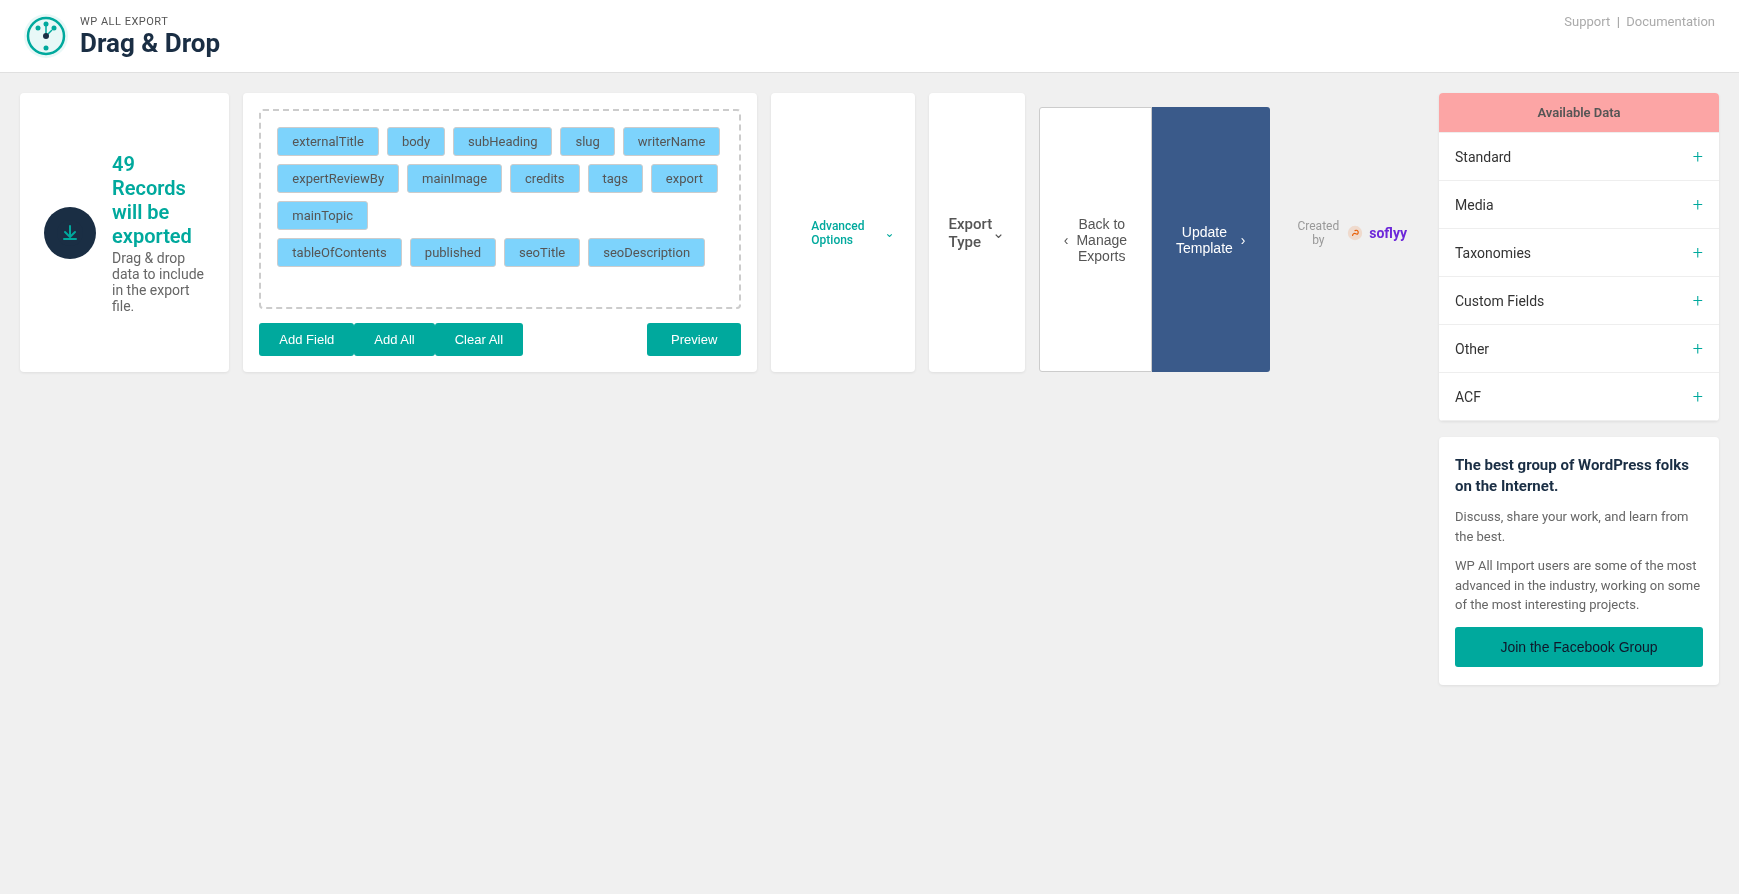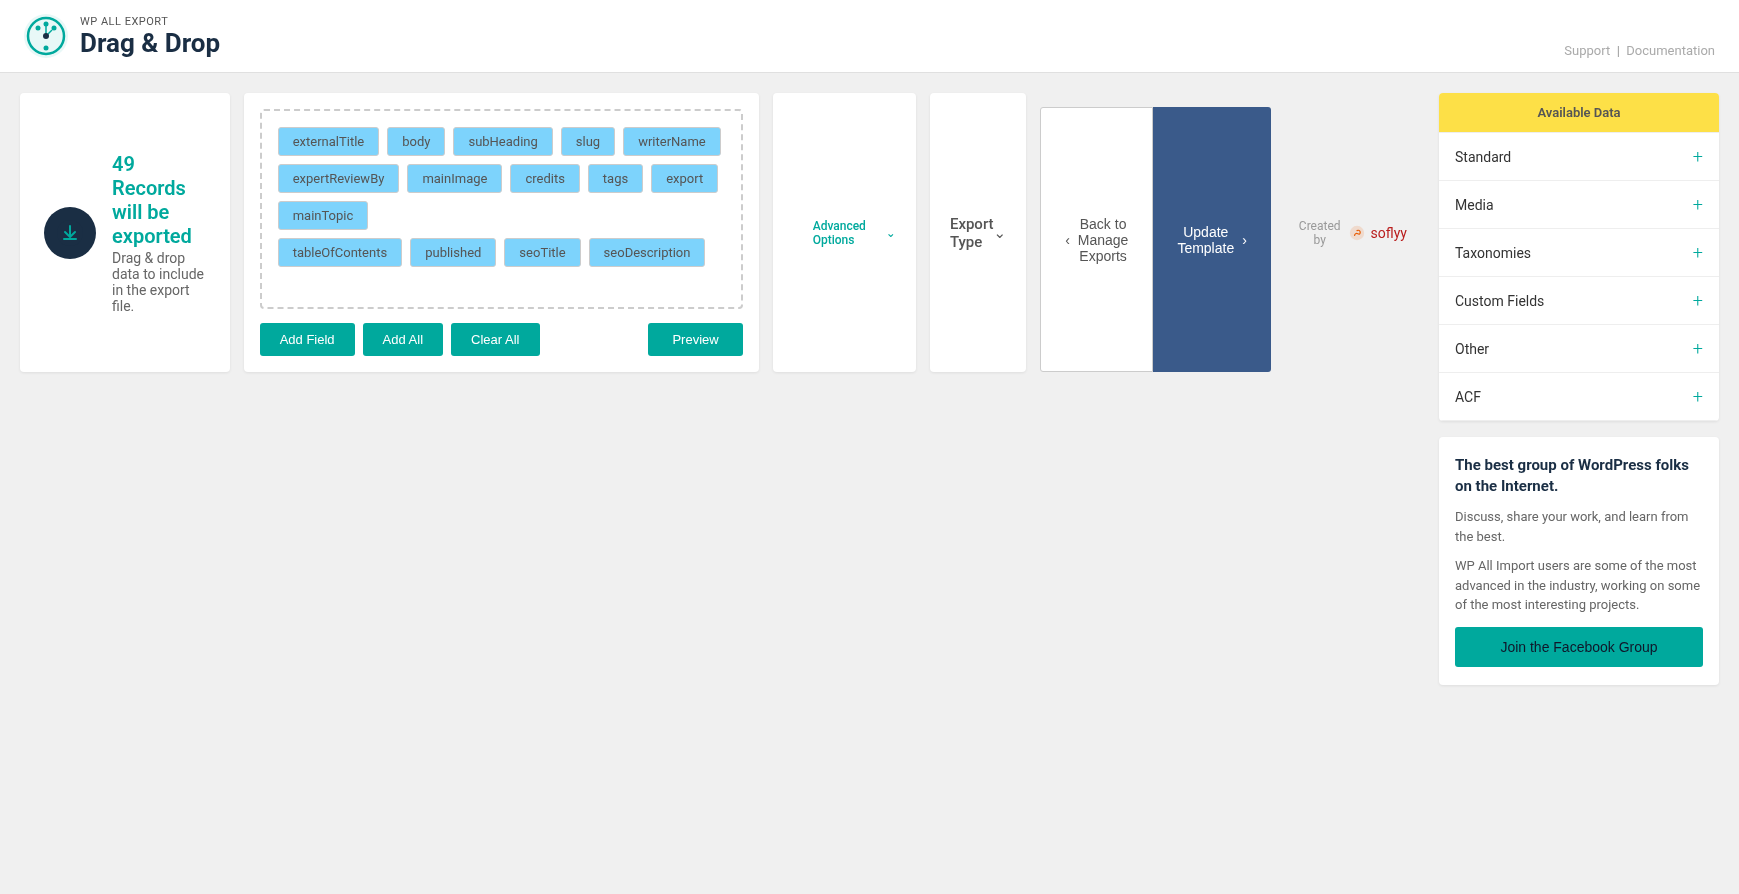--- a/index.html
+++ b/index.html
@@ -9,21 +9,21 @@
       min-height: 894px;
       font-size: 14px;
       color: #333;
     }
 
     
     .header {
       background: #fff;
       padding: 14px 24px;
       display: flex;
-      align-items: flex-end;
+      align-items: flex-start;
       justify-content: space-between;
       border-bottom: 1px solid #e0e0e0;
     }
     .header-logo {
       display: flex;
       align-items: center;
       gap: 12px;
     }
     .logo-icon {
       width: 44px;
@@ -128,21 +128,21 @@
       font-size: 13px;
       color: #555;
       background: #7dd3fc;
       cursor: grab;
       white-space: nowrap;
     }
 
     
     .action-buttons {
       display: flex;
-      gap: 8px;
+      gap: 0;
       margin-top: 14px;
       align-items: flex-start;
     }
     .btn {
       padding: 9px 20px;
       border: none;
       border-radius: 3px;
       font-size: 13px;
       font-weight: 500;
       cursor: pointer;
@@ -291,21 +291,21 @@
       flex-direction: column;
       gap: 0;
     }
     .available-data-panel {
       background: #fff;
       border-radius: 4px;
       box-shadow: 0 1px 3px rgba(0,0,0,0.08);
       overflow: hidden;
     }
     .available-data-header {
-      background: #fde047;
+      background: #fca5a5;
       padding: 12px 16px;
       font-size: 13px;
       font-weight: 600;
       color: #555;
       text-align: center;
       border-bottom: 1px solid #eee;
     }
     .data-category {
       border-bottom: 1px solid #eee;
       padding: 13px 16px;
@@ -353,22 +353,22 @@
       border-radius: 3px;
       font-size: 14px;
       font-weight: 500;
       border: none;
       cursor: pointer;
       margin-top: 12px;
     }
 
     
     .soflyy-logo {
-      color: #b91c1c;
-      font-weight: 400;
+      color: #6d28d9;
+      font-weight: 700;
       font-size: 14px;
     }
   </style>
 </head>
 <body>
 
 <div class="header">
   <div class="header-logo">
     <svg class="logo-icon" viewBox="0 0 44 44" fill="none">
       <circle cx="22" cy="22" r="22" fill="#e8f8f7"></circle>

